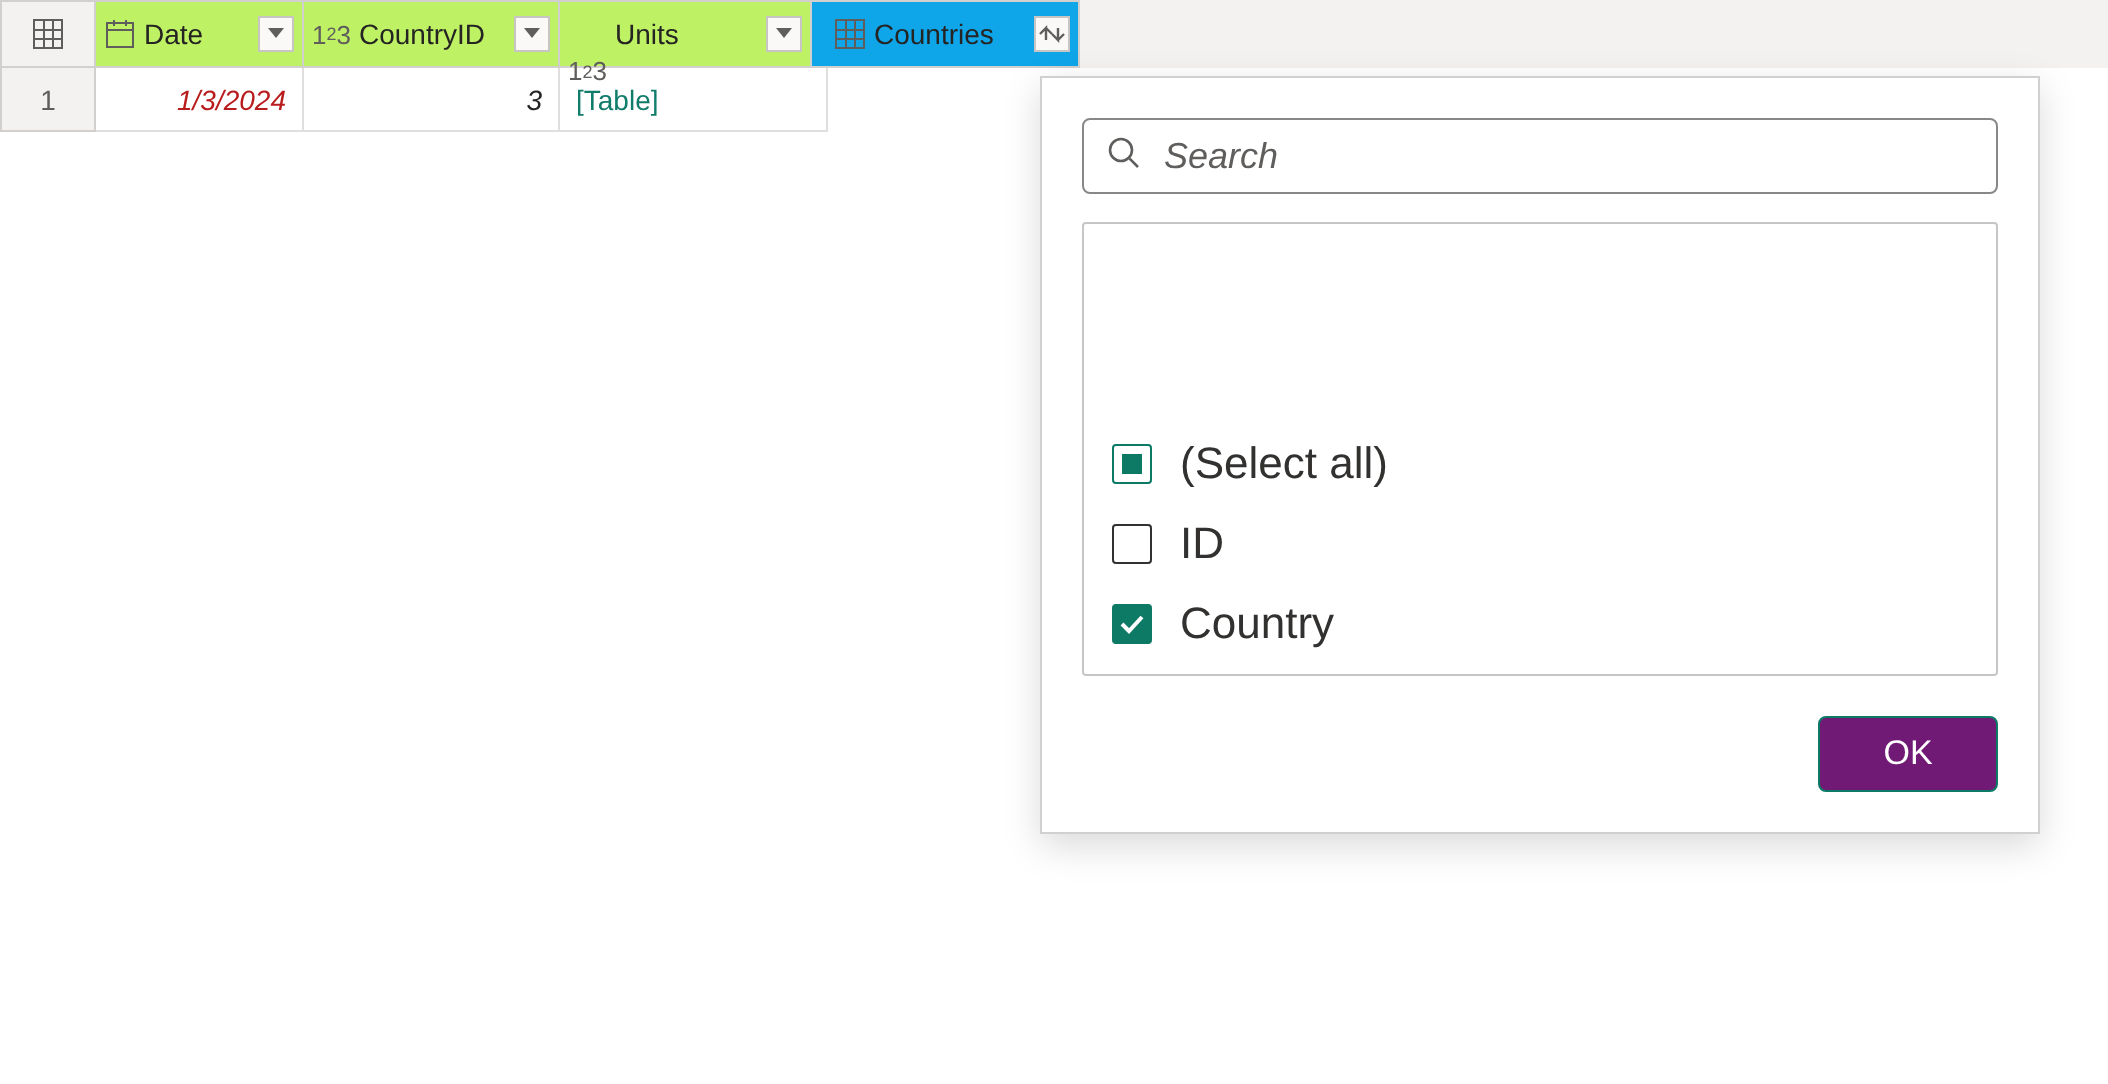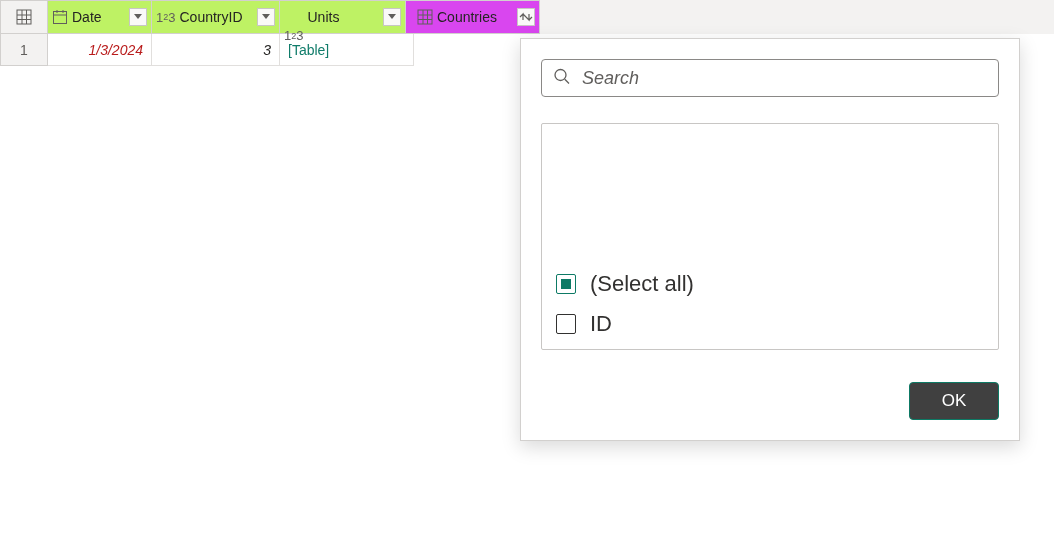--- a/index.html
+++ b/index.html
@@ -41,21 +41,21 @@
     align-items: center;
     border-top: 1px solid #d2d0ce;
     border-right: 1px solid #d2d0ce;
     border-bottom: 1px solid #d2d0ce;
     background: #bef264;
     padding: 0 4px 0 4px;
     gap: 4px;
     position: relative;
   }
   .col-header.selected {
-    background: #d946ef;
+    background: #0ea5e9;
     padding-left: 11px;
   }
   .col-date  { width: 104px; flex: 0 0 104px; }
   .col-cid   { width: 128px; flex: 0 0 128px; }
   .col-units { width: 126px; flex: 0 0 126px; }
   .col-ctry  { width: 134px; flex: 0 0 134px; }
   .type-icon {
     flex: 0 0 auto;
     color: #605e5c;
     display:flex; align-items:center; justify-content:center;
@@ -100,21 +100,21 @@
   .popup {
     position: absolute;
     left: 520px; top: 38px;
     width: 500px;
     background: #fff;
     border: 1px solid #d2d0ce;
     box-shadow: 0 6px 18px rgba(0,0,0,0.15);
     padding: 20px;
     display: flex;
     flex-direction: column;
-    gap: 26px;
+    gap: 14px;
   }
   .search-wrap {
     position: relative;
   }
   .search-input {
     width: 100%;
     height: 38px;
     border: 1px solid #8a8886;
     border-radius: 4px;
     padding: 0 12px 0 40px;
@@ -184,21 +184,21 @@
   }
   .btn {
     min-width: 90px;
     height: 38px;
     border-radius: 4px;
     font-size: 17px;
     display:flex; align-items:center; justify-content:center;
     cursor: pointer;
   }
   .btn.primary {
-    background: #404040;
+    background: #701a75;
     color: #fff;
     border: 1px solid #0d7a65;
   }
   .btn.secondary {
     background: #fff;
     color: #323130;
     border: 1px solid #8a8886;
     min-width: 100px;
   }
 </style>
@@ -299,19 +299,27 @@
     <div class="chk-row">
       <span class="cb indet">
           <span class="sq"></span>
         </span>
       <span>(Select all)</span>
     </div>
     <div class="chk-row">
       <span class="cb"></span>
       <span>ID</span>
     </div>
+    <div class="chk-row">
+      <span class="cb checked">
+        <svg width="14" height="14" viewBox="0 0 14 14">
+            <path d="M2 7 L5.5 10.5 L12 3.5" fill="none" stroke="currentColor" stroke-width="2"></path>
+          </svg>
+      </span>
+      <span>Country</span>
+    </div>
   </div>
 
 
   <div class="btn-row">
     <div class="btn primary">OK</div>
   </div>
 </div>
 
 </body></html>

